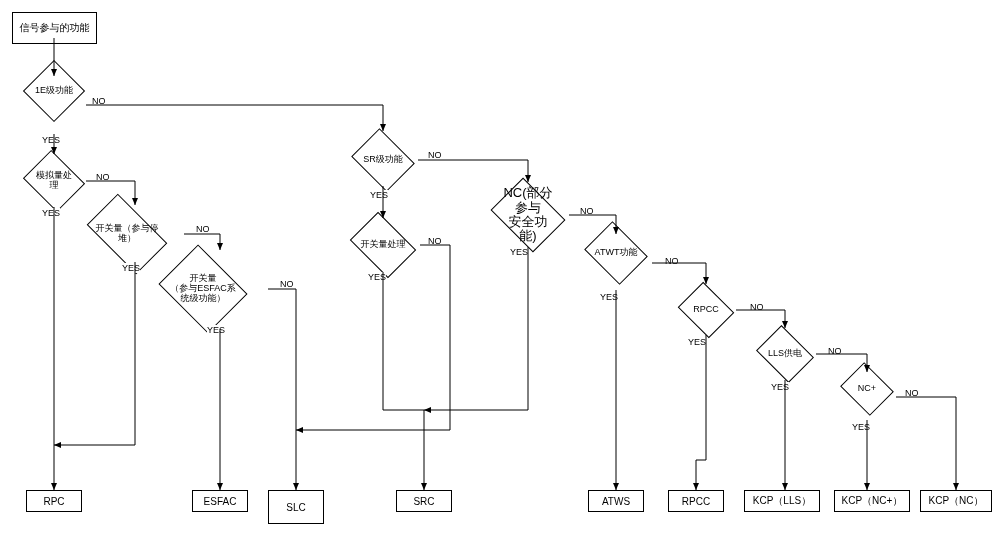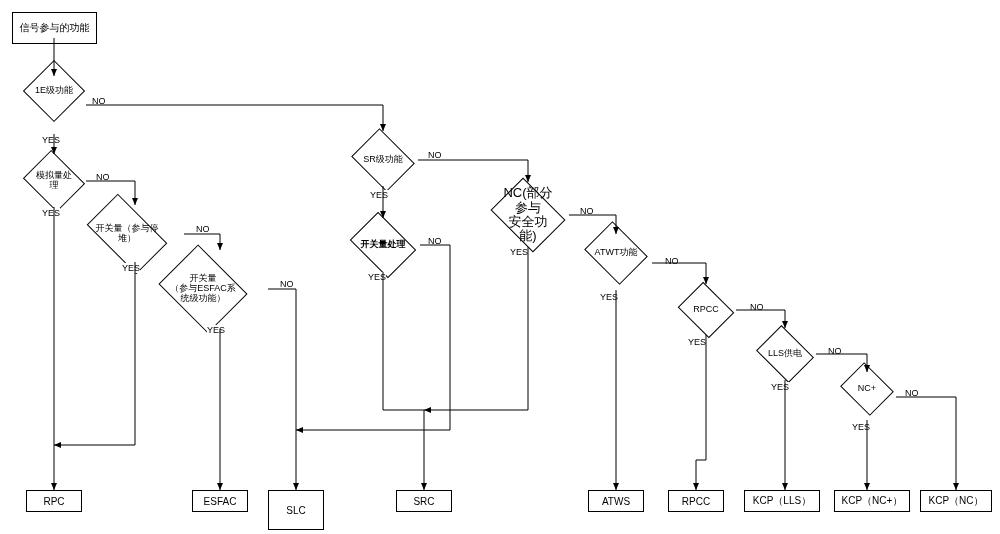--- a/index.html
+++ b/index.html
@@ -83,21 +83,21 @@
   <div class="diamond-text" style="white-space:pre-line;">开关量
 （参与ESFAC系
 统级功能）</div>
 </div>
 
 <div class="diamond" style="left:358px; top:140px; width:50px; height:40px;">
   <div class="diamond-shape"></div>
   <div class="diamond-text">SR级功能</div>
 </div>
 
-<div class="diamond" style="left:356px; top:225px; width:54px; height:40px;font-weight:bold;">
+<div class="diamond" style="left:356px; top:225px; width:54px; height:40px;">
   <div class="diamond-shape"></div>
   <div class="diamond-text">开关量处理</div>
 </div>
 
 <div class="diamond" style="left:498px; top:192px; width:60px; height:46px;">
   <div class="diamond-shape"></div>
   <div class="diamond-text" style="white-space:pre-line; font-size:13px;">NC(部分参与
 安全功能)</div>
 </div>
 
@@ -120,21 +120,21 @@
   <div class="diamond-shape"></div>
   <div class="diamond-text">NC+</div>
 </div>
 
 <div class="rect" style="left:26px; top:490px; width:56px; height:22px;">
   <span>RPC</span>
 </div>
 <div class="rect" style="left:192px; top:490px; width:56px; height:22px;">
   <span>ESFAC</span>
 </div>
-<div class="rect" style="left:268px; top:490px; width:56px; height:40px;">
+<div class="rect" style="left:268px; top:490px; width:56px; height:34px;">
   <span>SLC</span>
 </div>
 <div class="rect" style="left:396px; top:490px; width:56px; height:22px;">
   <span>SRC</span>
 </div>
 <div class="rect" style="left:588px; top:490px; width:56px; height:22px;">
   <span>ATWS</span>
 </div>
 <div class="rect" style="left:668px; top:490px; width:56px; height:22px;">
   <span>RPCC</span>

